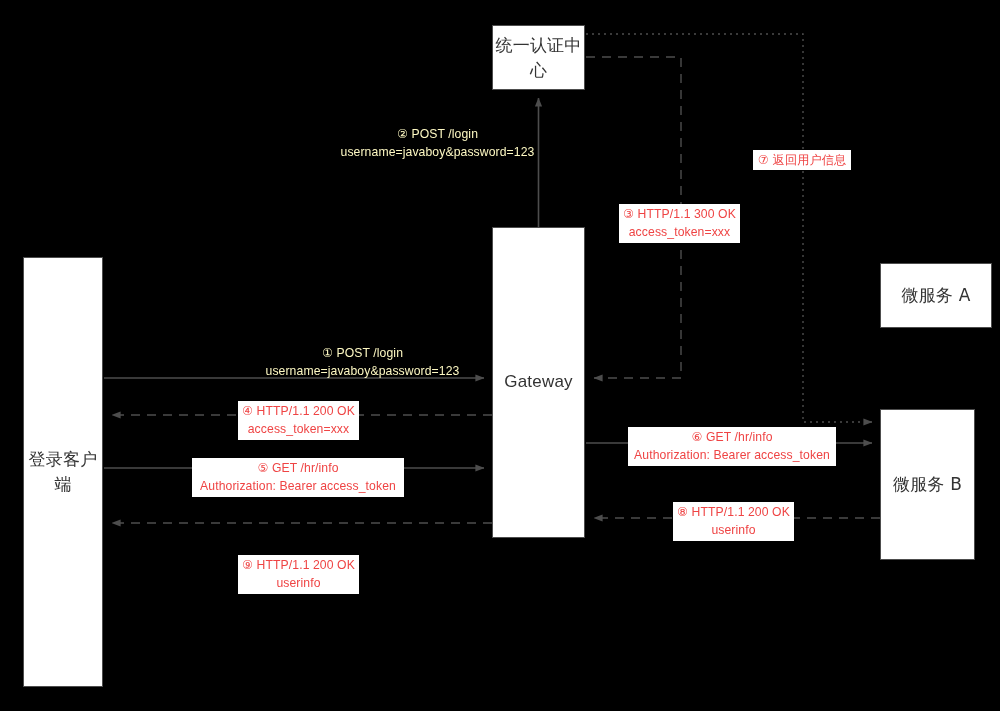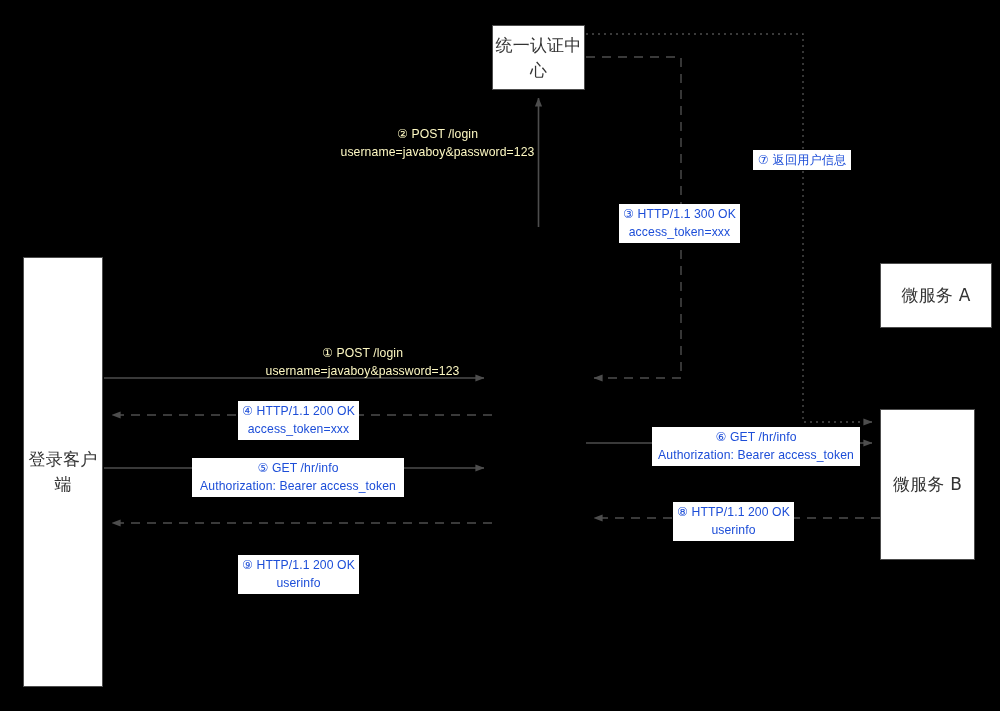--- a/index.html
+++ b/index.html
@@ -19,21 +19,21 @@
     color:#333333;
     font-size:17px;
     line-height:1.45;
     letter-spacing:.2px;
   }
   .node-label{display:block;white-space:pre-line;}
 
   
   .elabel{
     position:absolute;
-    color:#1d4ed8;
+    color:#ef4444;
     font-size:12.2px;
     line-height:1.5;
     text-align:center;
     white-space:pre-line;
     letter-spacing:.1px;
     box-sizing:border-box;
   }
   .elabel.boxed{
     background:#ffffff;
     padding:1px 3px;
@@ -95,20 +95,23 @@
 
   <div class="node" style="left:492px;top:25px;width:93px;height:65px;">
     <span class="node-label cn">统一认证中心</span>
   </div>
 
   <div class="node" style="left:23px;top:257px;width:80px;height:430px;">
     <span class="node-label cn">登录客户
 端</span>
   </div>
 
+  <div class="node" style="left:492px;top:227px;width:93px;height:311px;">
+    <span class="node-label">Gateway</span>
+  </div>
 
   <div class="node" style="left:880px;top:263px;width:112px;height:65px;">
     <span class="node-label cn">微服务 A</span>
   </div>
 
   <div class="node" style="left:880px;top:409px;width:95px;height:151px;">
     <span class="node-label cn">微服务 B</span>
   </div>
 
   <div class="elabel plain" style="left:255px;top:344px;width:215px;">① POST  /login
@@ -119,21 +122,21 @@
 
   <div class="elabel boxed" style="left:619px;top:204px;width:121px;">③ HTTP/1.1 300 OK
 access_token=xxx</div>
 
   <div class="elabel boxed" style="left:238px;top:401px;width:121px;">④ HTTP/1.1 200 OK
 access_token=xxx</div>
 
   <div class="elabel boxed" style="left:192px;top:458px;width:212px;">⑤ GET  /hr/info
 Authorization: Bearer access_token</div>
 
-  <div class="elabel boxed" style="left:628px;top:427px;width:208px;margin-left:24px;">⑥ GET  /hr/info
+  <div class="elabel boxed" style="left:628px;top:427px;width:208px;">⑥ GET  /hr/info
 Authorization: Bearer access_token</div>
 
   <div class="elabel boxed cn" style="left:753px;top:150px;width:98px;">⑦ 返回用户信息</div>
 
   <div class="elabel boxed" style="left:673px;top:502px;width:121px;">⑧ HTTP/1.1 200 OK
 userinfo</div>
 
   <div class="elabel boxed" style="left:238px;top:508px;width:121px;margin-top:47px;">⑨ HTTP/1.1 200 OK
 userinfo</div>
 

